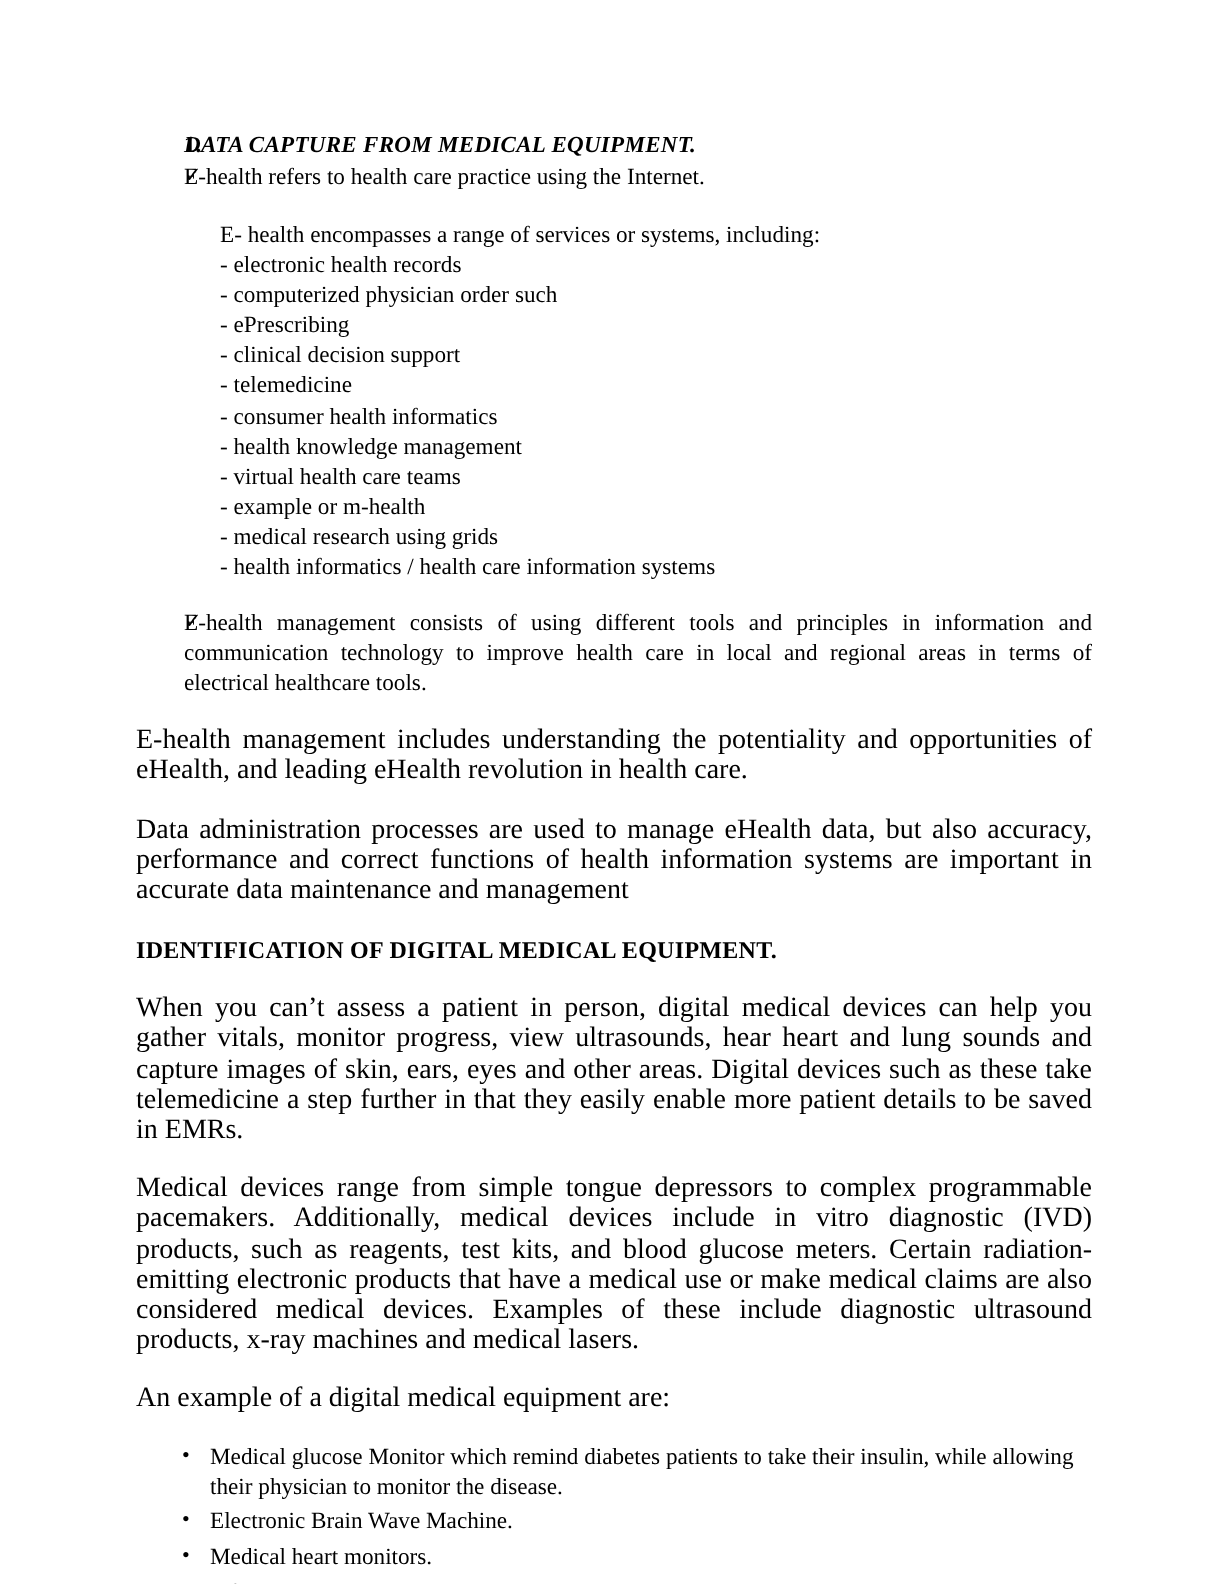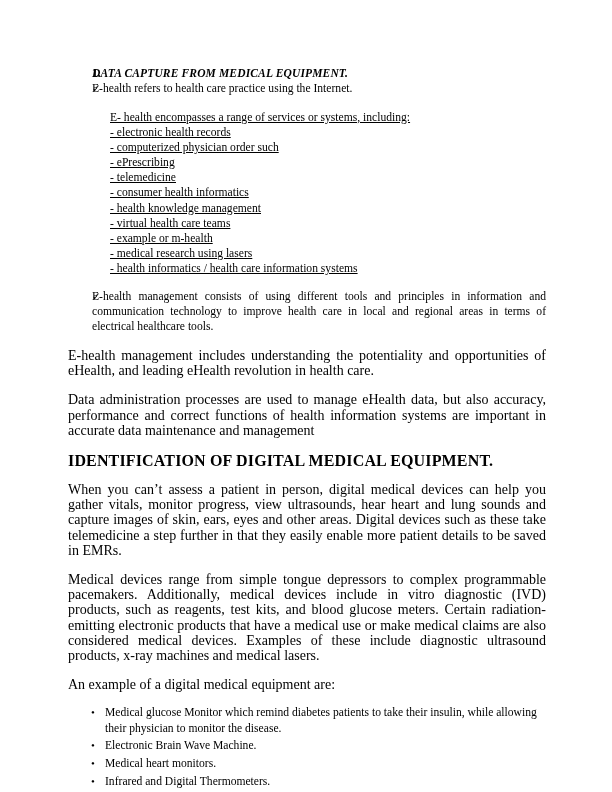--- a/index.html
+++ b/index.html
@@ -81,36 +81,35 @@
 
   
   .sub-block {
     margin-top: 14px;
     margin-left: 42px;
     font-size: 11.6px;
     line-height: 15.1px;
   }
   .sub-block .line {
     white-space: pre;
-    text-decoration: underline;
   }
 
   
   .para {
     font-size: 14px;
     line-height: 15.2px;
     margin: 0;
     margin-top: 14px;
     text-align: justify;
     text-justify: inter-word;
   }
 
   
   .sec-heading {
-    font-size: 16px;
+    font-size: 12px;
     font-weight: bold;
     line-height: 15px;
     margin: 0;
     margin-top: 15px;
     letter-spacing: 0.15px;
   }
 
   
   .bullet-list {
     margin: 0;
@@ -151,26 +150,27 @@
     <div class="check-item">
       <span class="check">✓</span>
       <span class="ctext">E-health refers to health care practice using the Internet.</span>
     </div>
 
     <div class="sub-block">
       <div class="line">E- health encompasses a range of services or systems, including:</div>
       <div class="line">- electronic health records</div>
       <div class="line">- computerized physician order such</div>
       <div class="line">- ePrescribing</div>
+      <div class="line">- clinical decision support</div>
       <div class="line">- telemedicine</div>
       <div class="line">- consumer health informatics</div>
       <div class="line">- health knowledge management</div>
       <div class="line">- virtual health care teams</div>
       <div class="line">- example or m-health</div>
-      <div class="line">- medical research using lasers</div>
+      <div class="line">- medical research using grids</div>
       <div class="line">- health informatics / health care information systems</div>
     </div>
 
     <div class="check-item check-block">
       <span class="check">✓</span>
       <span class="ctext">E-health management consists of using different tools and principles in information and communication technology to improve health care in local and regional areas in terms of electrical healthcare tools.</span>
     </div>
 
     <p class="para">E-health management includes understanding the potentiality and opportunities of eHealth, and leading eHealth revolution in health care.</p>
     <p class="para">Data administration processes are used to manage eHealth data, but also accuracy, performance and correct functions of health information systems are important in accurate data maintenance and management</p>

